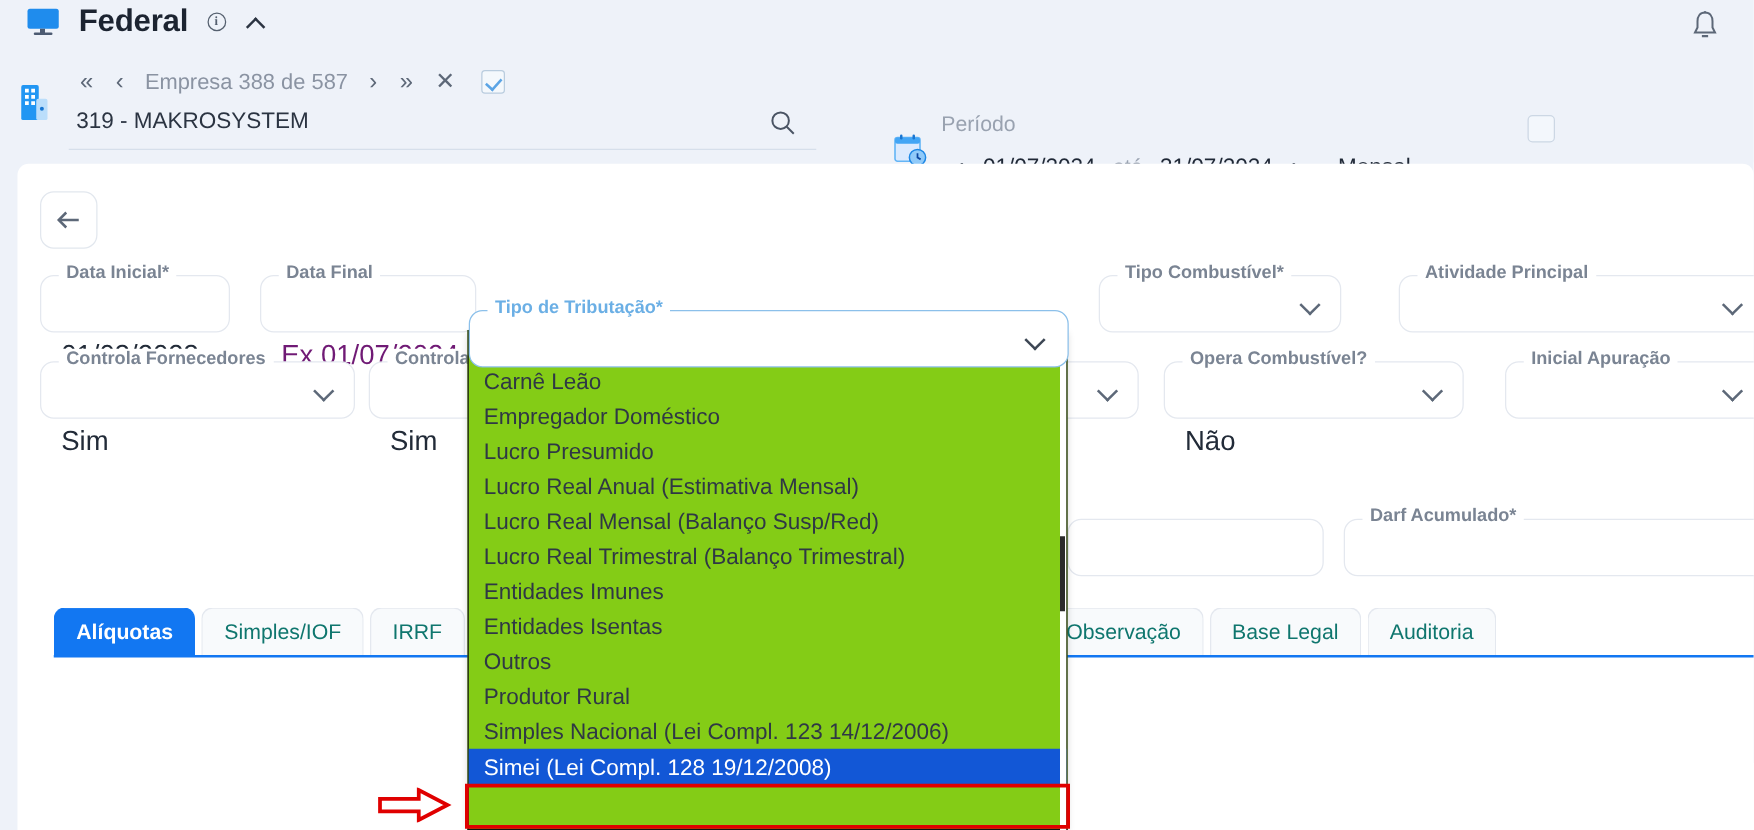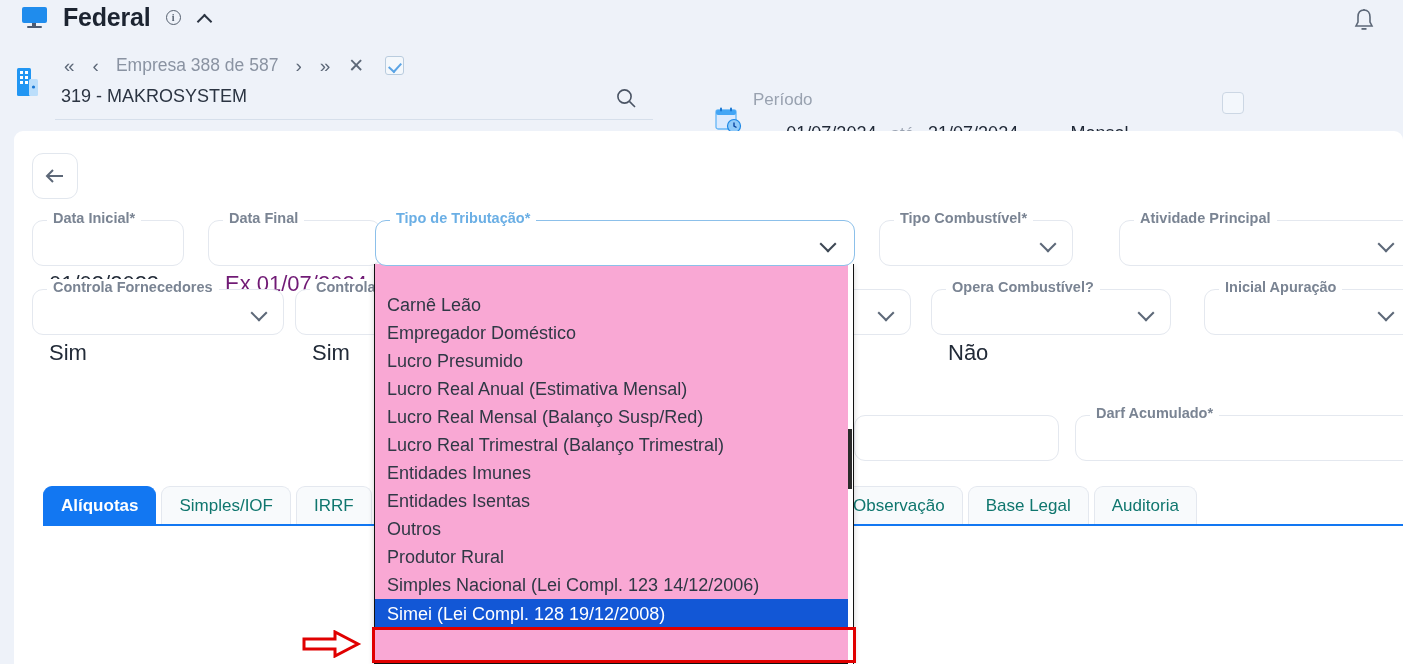--- a/index.html
+++ b/index.html
@@ -141,21 +141,21 @@
     width: 46px; height: 46px; border: 1px solid #e2e7ee; border-radius: 11px;
     background: #fff; display: flex; align-items: center; justify-content: center;
     cursor: pointer;
   }
 
   
   .field {
     position: absolute; height: 46px;
     border: 1px solid #e4e8ef; border-radius: 11px; background: #fff; padding-left: 36px;
   }
-  .field.focus { border: 1.6px solid #8cc0ea; }
+  .field.focus { border: 1.6px solid #8cc0ea; margin-top: 28px; }
   .field-label {
     position: absolute; top: -11px; left: 14px;
     background: #fff; padding: 0 6px;
     font-size: 14.5px; font-weight: bold; color: #7a8493;
     white-space: nowrap;
   }
   .field.focus .field-label { color: #6bafe5; }
   .field-value {
     position: absolute; left: 16px; top: 11px;
     font-size: 22px; color: #222b38; white-space: nowrap; margin-top: 39px;
@@ -189,21 +189,21 @@
   }
   .tab-underline {
     position: absolute; left: 29px; top: 393px; width: 1360px; height: 2px;
     background: #1277f2;
   }
 
   
   .dropdown {
     position: absolute; left: 374px; top: 264px;
     width: 480px; height: 400px;
-    background: #f9a8d4;
+    background: #84cc16;
     border: 1px solid #111111;
     border-top: none;
     z-index: 40;
     box-shadow: 0 2px 6px rgba(0,0,0,0.18);
   }
   .dd-item {
     height: 28px; line-height: 28px;
     padding-left: 12px;
     font-size: 18px; color: #2f3845; white-space: nowrap; cursor: pointer;
   }

